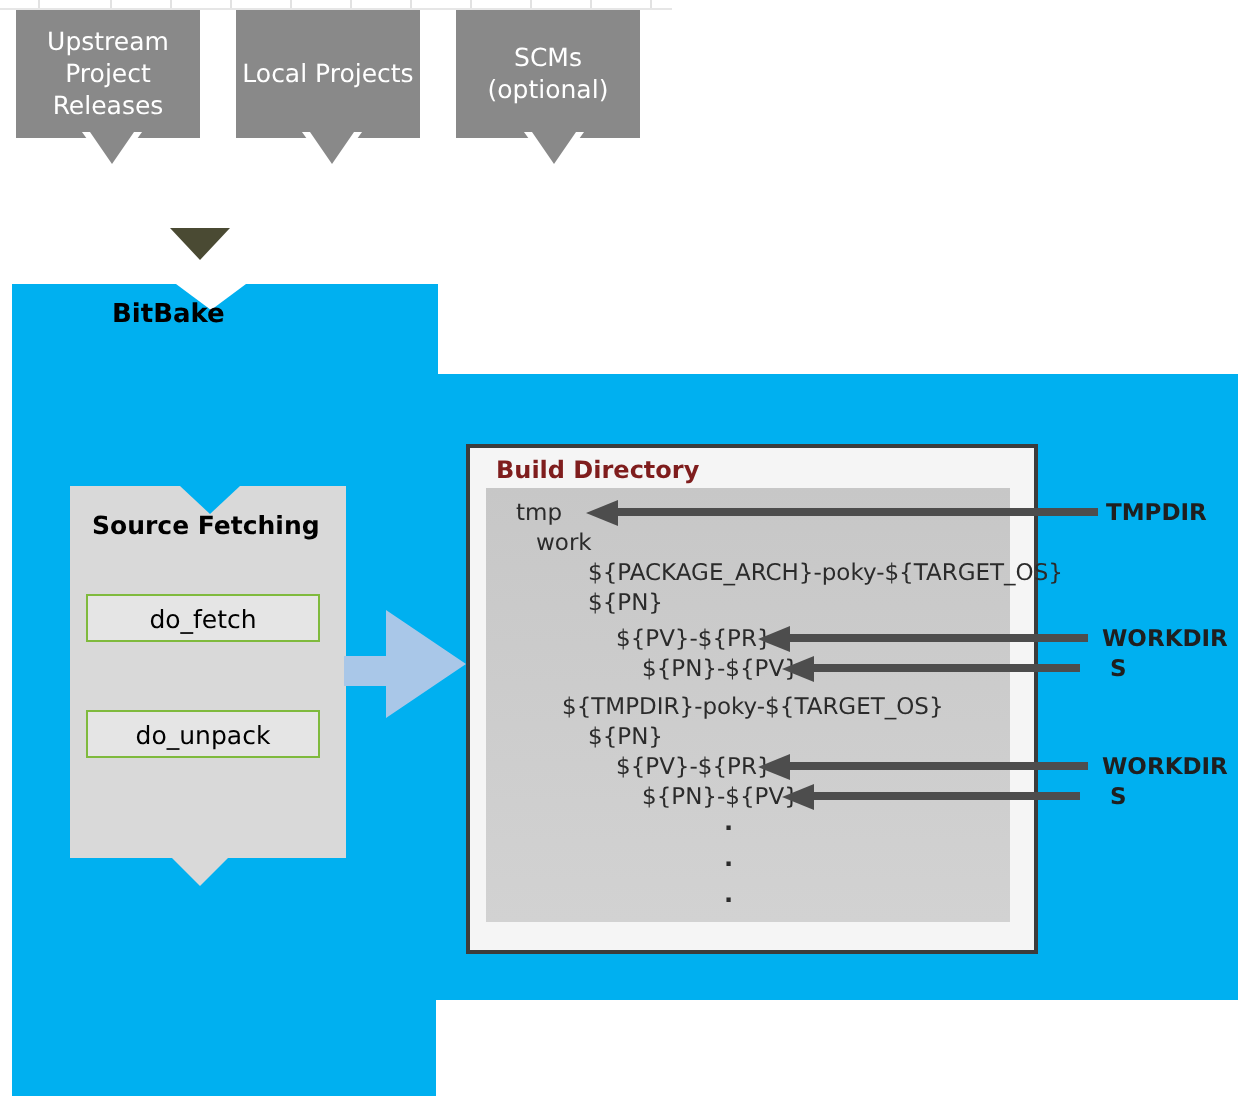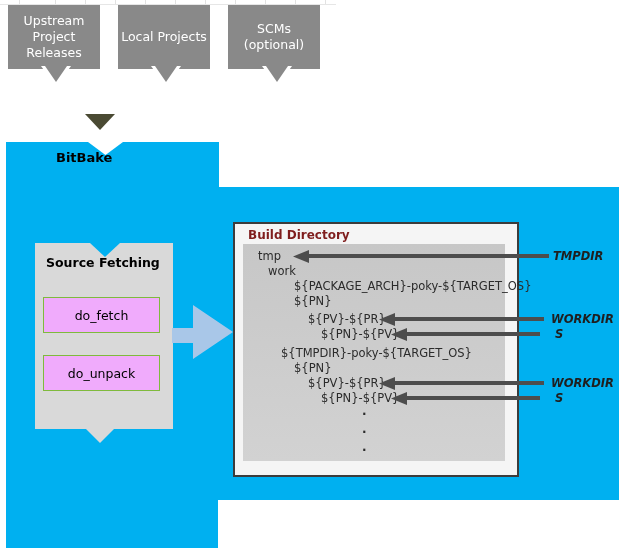--- a/index.html
+++ b/index.html
@@ -41,21 +41,21 @@
   .blue-main { left:6px; top:187px; width:613px; height:313px; }
   .blue-tabbottom { left:6px; top:500px; width:212px; height:48px; }
   .blue-notch { left:88px; top:142px; width:35px; height:13px; background:#ffffff; }
   .bitbake-label { left:14px; top:150px; font-size:13px; font-weight:bold; color:#000000;margin-left:42px; }
 
   
   .sf-box { left:35px; top:243px; width:138px; height:186px; background:#d9d9d9; }
   .sf-notch { left:90px; top:243px; width:30px; height:14px; background:#00b0f0; }
   .sf-ptr { left:85px; top:428px; width:30px; height:15px; background:#d9d9d9; }
   .sf-title { left:46px; top:255px; font-size:12.5px; font-weight:bold; color:#000000; }
-  .task { left:43px; width:117px; height:36px; background:#f0abfc; border:1px solid #7fba3d;
+  .task { left:43px; width:117px; height:24px; background:#e5e5e5; border:1px solid #7fba3d;
     box-sizing:border-box; display:flex; align-items:center; justify-content:center;
     font-size:12.5px; color:#000000; }
   .t1 { top:297px; } .t2 { top:355px; }
 
   
   .big-arrow { left:172px; top:305px; width:61px; height:54px; background:#a9c7e8;
     clip-path:polygon(0 23px, 21px 23px, 21px 0, 100% 27px, 21px 100%, 21px 38px, 0 38px);
     z-index:2; }
 
   
@@ -78,21 +78,21 @@
   
   .aline { height:4px; background:#4d4d4d; z-index:5; }
   .ahead { width:16px; height:13px; background:#4d4d4d; z-index:5;
     clip-path:polygon(100% 0, 100% 100%, 0 50%); }
   .a1l { left:308px; top:254px; width:241px; } .a1h { left:293px; top:250px; }
   .a2l { left:394px; top:317px; width:150px; } .a2h { left:379px; top:313px; }
   .a3l { left:406px; top:332px; width:134px; } .a3h { left:391px; top:328px; }
   .a4l { left:394px; top:381px; width:150px; } .a4h { left:379px; top:377px; }
   .a5l { left:406px; top:396px; width:134px; } .a5h { left:391px; top:392px; }
 
-  .vlabel { font-size:11.5px; font-weight:600; color:#1f1f1f; z-index:5; white-space:nowrap;font-style:italic; }
+  .vlabel { font-size:11.5px; font-weight:600; color:#1f1f1f; z-index:5; white-space:nowrap; }
   .v1 { left:553px; top:249px; } .v2 { left:551px; top:312px; }
   .v3 { left:555px; top:327px; } .v4 { left:551px; top:376px; }
   .v5 { left:555px; top:391px; }
 </style>
 </head>
 <body>
 
 <div id="canvas">
 
   <div class="abs gridlines"></div>

